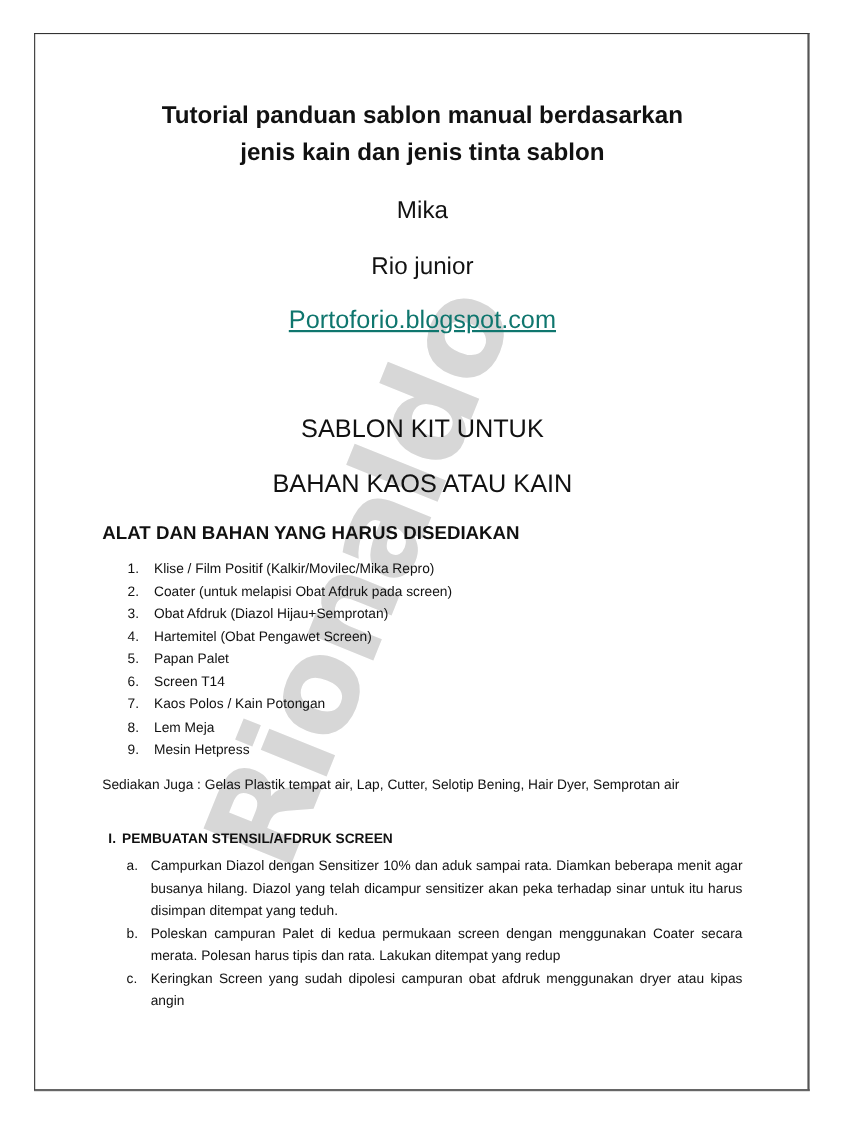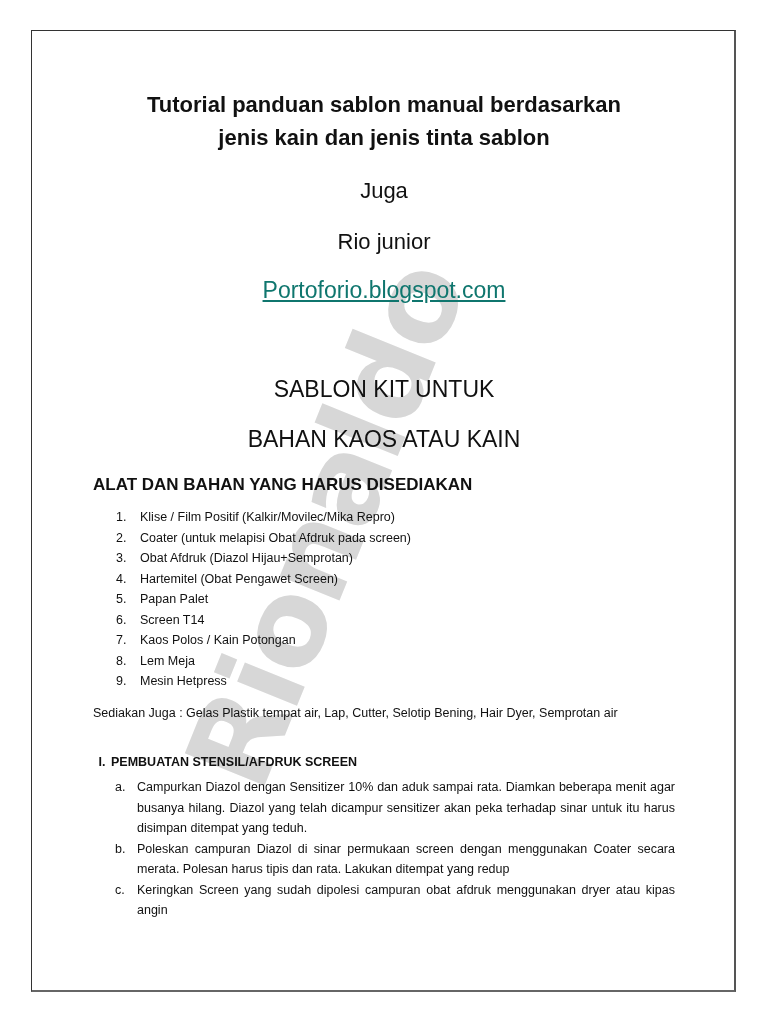--- a/index.html
+++ b/index.html
@@ -42,21 +42,21 @@
 
 <div class="page"></div>
 
 <div class="watermark">Rionaldo</div>
 
 <div class="content">
   <div class="center title t1">
     <div>Tutorial panduan sablon manual berdasarkan</div>
     <div>jenis kain dan jenis tinta sablon</div>
   </div>
-  <div class="center subtitle oleh">Juga</div>
+  <div class="center subtitle oleh">Mika</div>
   <div class="center subtitle author">Rio junior</div>
   <div class="center link">
     <a href="#">Portoforio.blogspot.com</a>
   </div>
   <div class="center kit1">SABLON KIT UNTUK</div>
   <div class="center kit2">BAHAN KAOS ATAU KAIN</div>
 
   <div class="h-alat">ALAT DAN BAHAN YANG HARUS DISEDIAKAN</div>
 
   <ol class="list">
@@ -72,16 +72,16 @@
   </ol>
 
   <div class="extra">Sediakan Juga : Gelas Plastik tempat air, Lap, Cutter, Selotip Bening, Hair Dyer, Semprotan air</div>
 
   <div class="sec">
     <span class="num">I.</span><span>PEMBUATAN STENSIL/AFDRUK SCREEN</span>
   </div>
 
   <ol class="steps">
     <li><span class="lbl">a.</span><span class="body"><span>Campurkan </span><b>Diazol</b><span> dengan </span><b>Sensitizer</b><span>  10% dan aduk sampai rata. Diamkan beberapa menit agar busanya hilang. Diazol yang telah dicampur sensitizer akan peka terhadap sinar untuk itu harus disimpan ditempat yang teduh.</span></span></li>
-    <li><span class="lbl">b.</span><span class="body"><span>Poleskan campuran Diazol di sinar permukaan screen dengan menggunakan </span><b>Coater</b><span> secara merata. Polesan harus tipis dan rata. Lakukan ditempat yang redup</span></span></li>
+    <li><span class="lbl">b.</span><span class="body"><span>Poleskan campuran Palet di kedua permukaan screen dengan menggunakan </span><b>Coater</b><span> secara merata. Polesan harus tipis dan rata. Lakukan ditempat yang redup</span></span></li>
     <li><span class="lbl">c.</span><span class="body"><span>Keringkan Screen yang sudah dipolesi campuran obat afdruk menggunakan dryer atau kipas angin</span></span></li>
   </ol>
 </div>
 
 </body></html>

